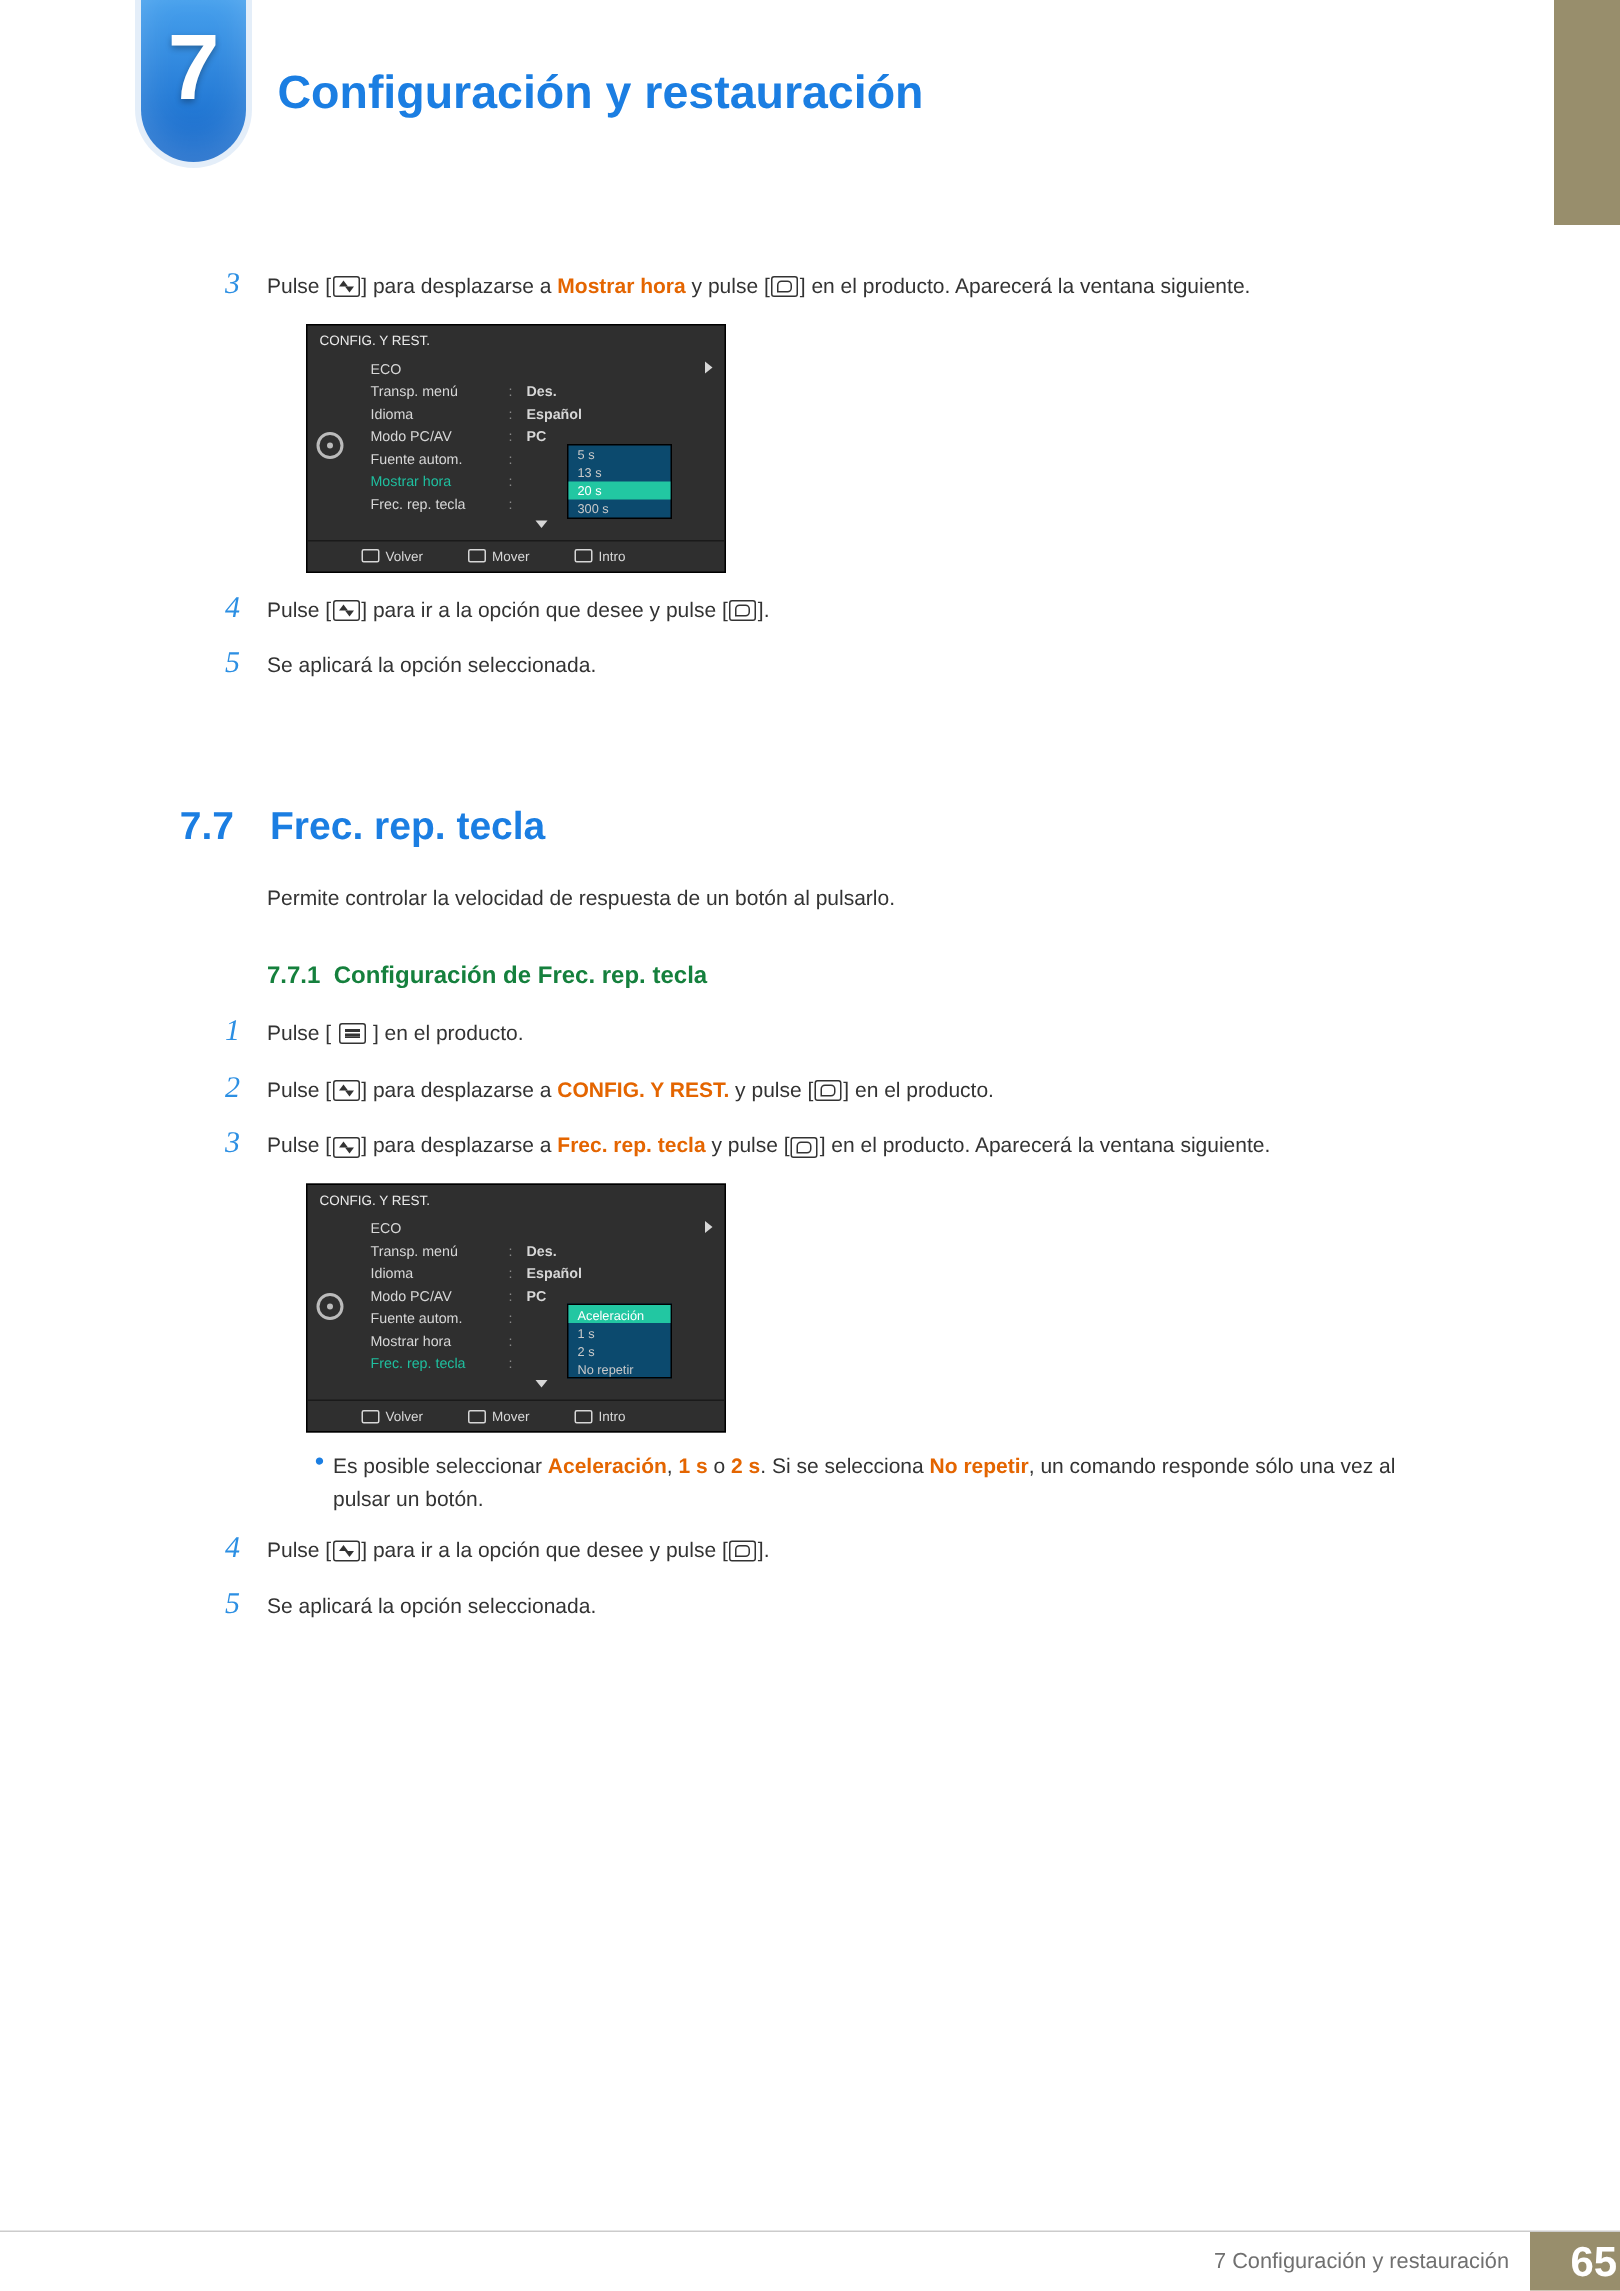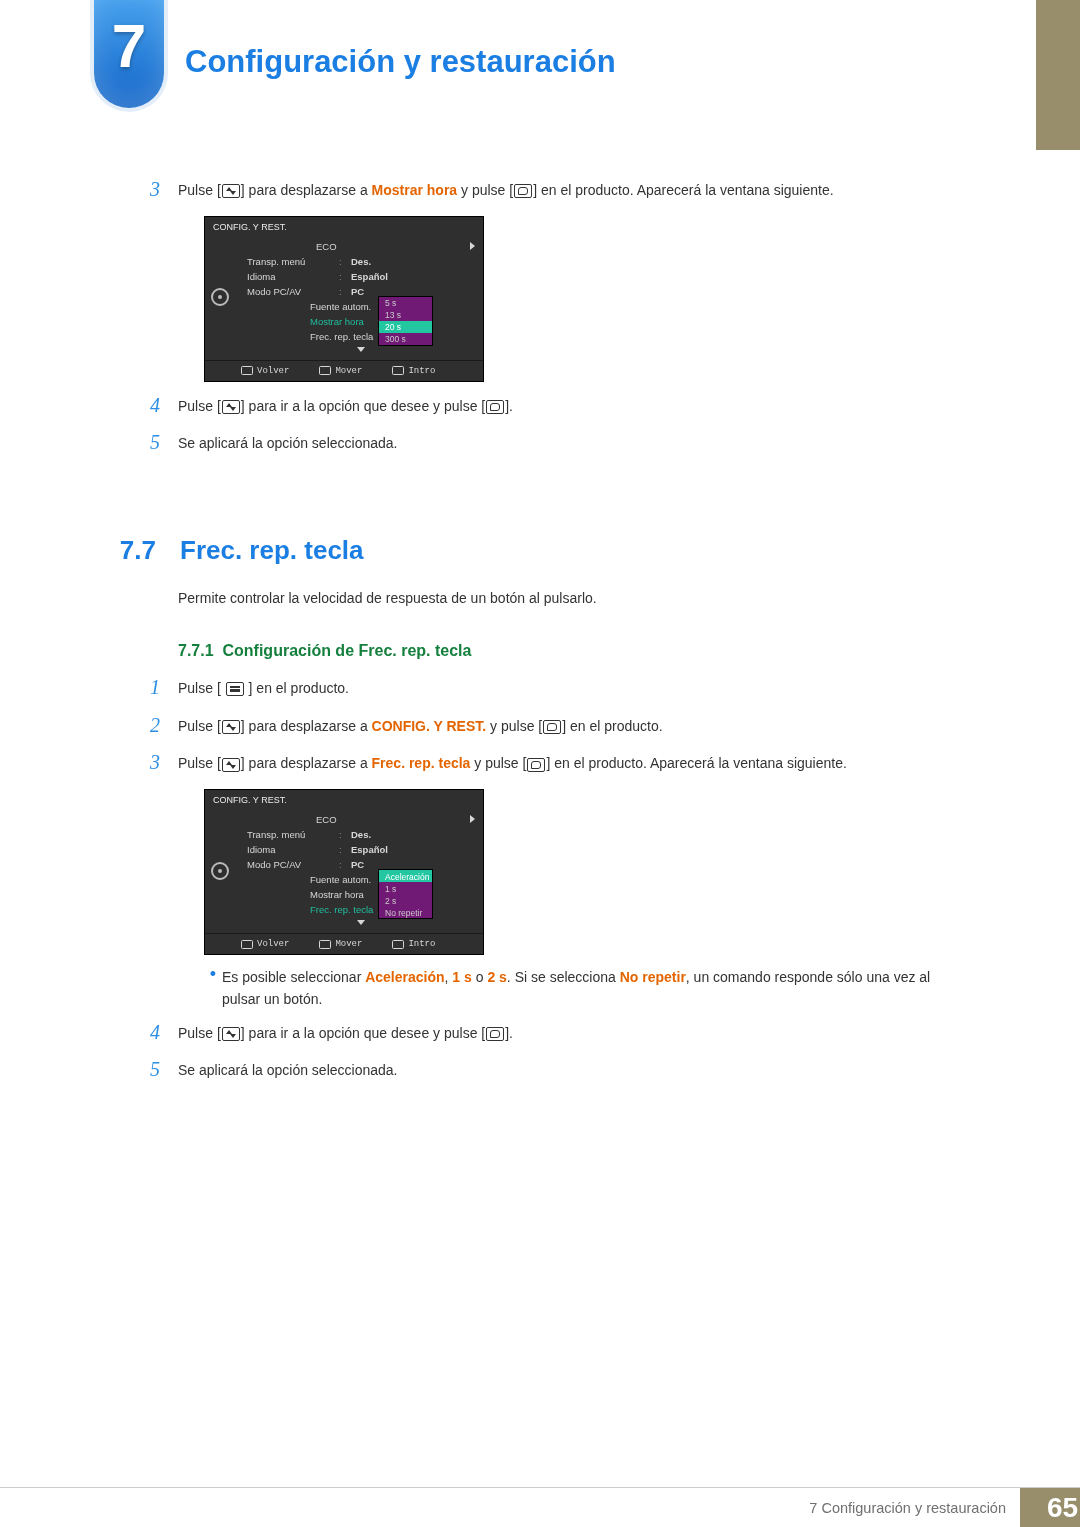--- a/index.html
+++ b/index.html
@@ -165,21 +165,20 @@
     flex: 1;
     padding: 4px 0 6px 4px;
     position: relative;
   }
   .osd-row {
     display: flex;
     align-items: center;
     height: 15px;
     line-height: 15px;
     padding-right: 6px;
-    justify-content: center;
   }
   .osd-row .lbl { width: 100px; flex: none; padding-left: 8px; }
   .osd-row .sep { width: 12px; flex: none; color: #888; }
   .osd-row .val { flex: 1; color: #d7d7d7; font-weight: bold; }
   .osd-row.sel-target .lbl { color: #1fbf9f; }
   .osd-row .caret-r {
     position: absolute;
     right: 8px;
   }
   .caret-r::before {
@@ -198,43 +197,42 @@
   .caret-down::before {
     content: "";
     display: inline-block;
     border-top: 5px solid #d7d7d7;
     border-left: 4px solid transparent;
     border-right: 4px solid transparent;
   }
   .osd-pop {
     position: absolute;
     left: 143px;
-    width: 55px;
-    background: #701a75;
+    width: 70px;
+    background: #0c4a6e;
     color: #c9c9c9;
     font-size: 8.5px;
     border: 1px solid #000;
   }
   .osd-pop .opt {
     padding: 1.5px 6px;
     height: 12px;
     line-height: 10px;
   }
   .osd-pop .opt.hi {
     background: #22c7a2;
     color: #fff;
   }
   .osd-footer {
     display: flex;
     gap: 30px;
     padding: 5px 8px 5px 36px;
     color: #d7d7d7;
     border-top: 1px solid #1a1a1a;
     font-size: 9px;
-    font-family: Liberation Mono, monospace;
   }
   .osd-footer span { display: inline-flex; align-items: center; gap: 4px; }
   .mini-ic {
     display: inline-block;
     width: 12px; height: 9px;
     border: 1px solid #d7d7d7;
     border-radius: 1.5px;
   }
   .section-h {
     margin: 80px 0 24px 0;

